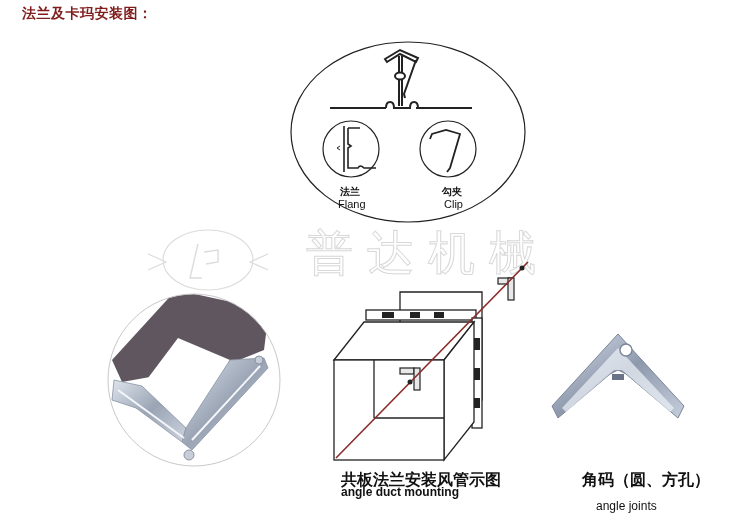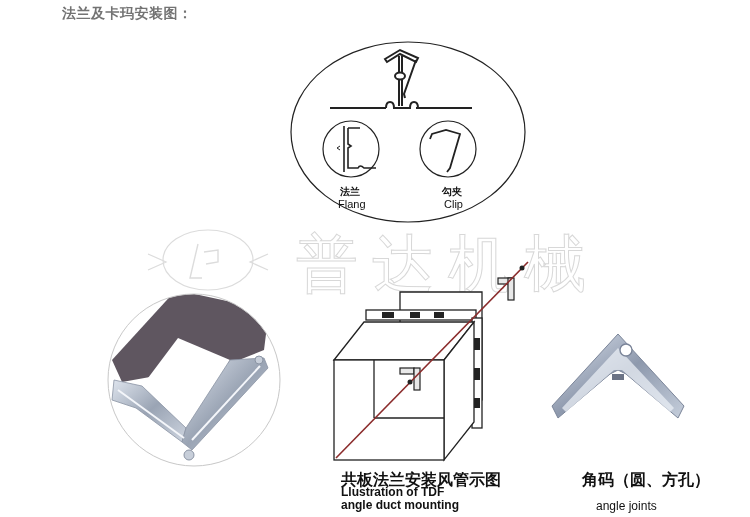--- a/index.html
+++ b/index.html
@@ -1,21 +1,21 @@
 <!DOCTYPE html>
 <html><head>
 <meta charset="utf-8">
 <style>
   html, body { margin: 0; padding: 0; background: #ffffff; }
   body { width: 750px; height: 517px; position: relative; overflow: hidden; font-family: "DejaVu Sans", "Liberation Sans", sans-serif; color: #222; }
-  .heading { position: absolute; left: 22px; top: 5px; font-size: 14px; font-weight: bold; color: #737373; letter-spacing: 0.5px; margin-left: 40px; }
+  .heading { position: absolute; left: 22px; top: 5px; font-size: 14px; font-weight: bold; color: #7f1d1d; letter-spacing: 0.5px; }
   .abs { position: absolute; }
   .caption { position: absolute; font-family: "Liberation Sans", sans-serif; font-size: 12px; line-height: 13px; color: #111; font-weight: bold; }
   .caption .cn { font-family: "DejaVu Sans", sans-serif; font-size: 16px; }
-  .watermark { position: absolute; left: 296px; top: 222px; font-size: 62px; color: transparent; -webkit-text-stroke: 1px #d8d8d8; letter-spacing: 14px; font-family: Liberation Mono, monospace; font-weight: 200; white-space: nowrap; }
+  .watermark { position: absolute; left: 306px; top: 222px; font-size: 47px; color: transparent; -webkit-text-stroke: 1px #d8d8d8; letter-spacing: 14px; font-family: Liberation Mono, monospace; font-weight: 200; white-space: nowrap; }
 </style>
 </head>
 <body>
 
 <div class="heading">法兰及卡玛安装图：</div>
 
 <svg class="abs" style="left:288px; top:36px;" width="240" height="190" viewBox="0 0 240 190">
   <ellipse cx="120" cy="96" rx="117" ry="90" fill="none" stroke="#222" stroke-width="1.2"></ellipse>
 
   <g stroke="#222" fill="none" stroke-width="2">
@@ -129,20 +129,19 @@
     </linearGradient>
   </defs>
   <polygon points="70,8 4,80 10,92 62,48 70,44 78,48 130,92 136,80" fill="url(#aj)" stroke="#7b8599" stroke-width="1"></polygon>
   <polygon points="70,22 14,82 18,86 66,44 74,44 122,86 126,82" fill="#eef2f8" opacity="0.7"></polygon>
   <circle cx="78" cy="24" r="6" fill="#ffffff" stroke="#7b8599" stroke-width="1.4"></circle>
   <rect x="64" y="48" width="12" height="6" fill="#6b7386"></rect>
 </svg>
 
 <div class="caption" style="left:341px; top:473px;">
   <div class="cn">共板法兰安装风管示图</div>
-  <div>Llustration of TDF</div>
   <div>angle duct mounting</div>
 </div>
 
 <div class="caption" style="left:582px; top:473px; text-align:left;">
   <div class="cn">角码（圆、方孔）</div>
   <div style="font-weight:normal; margin-top:14px; margin-left:14px;">angle joints</div>
 </div>
 
 </body></html>

